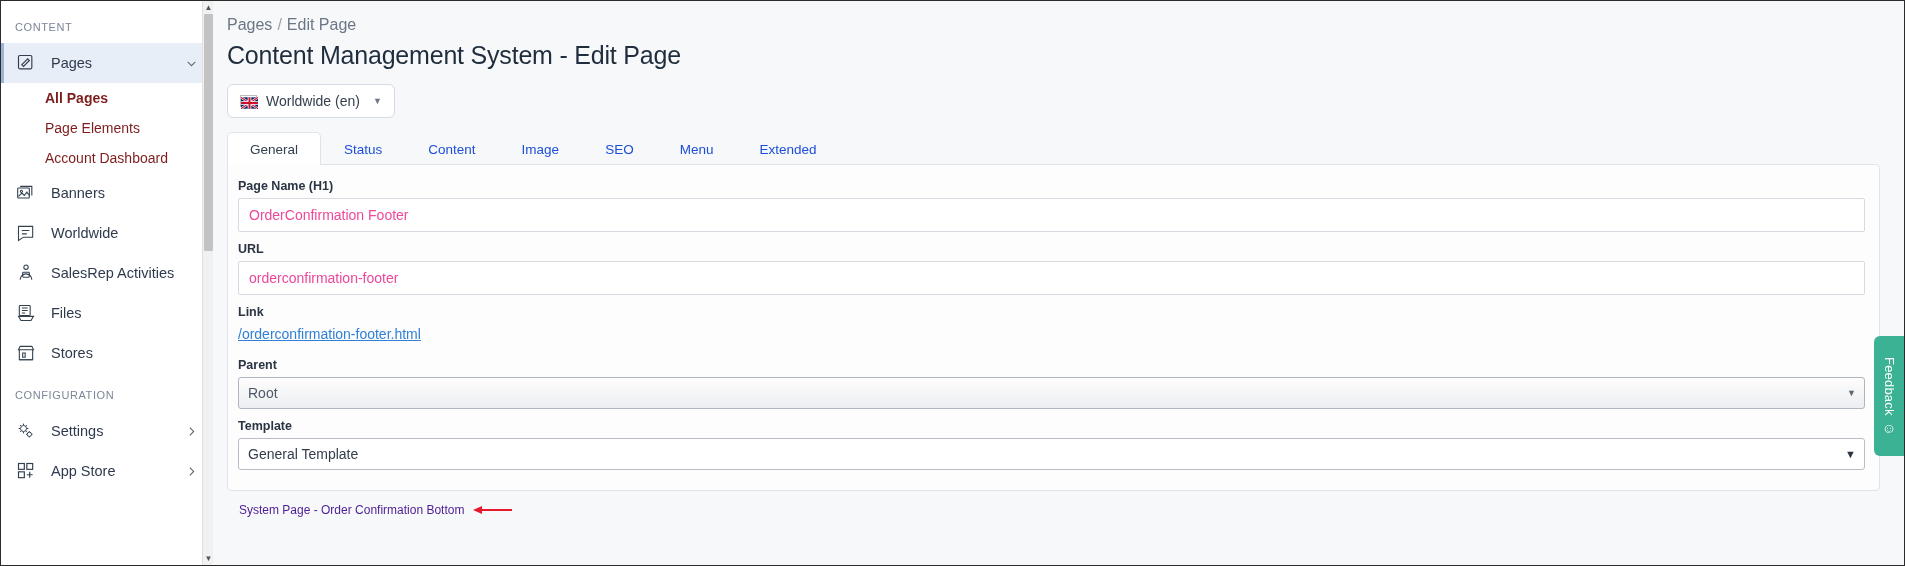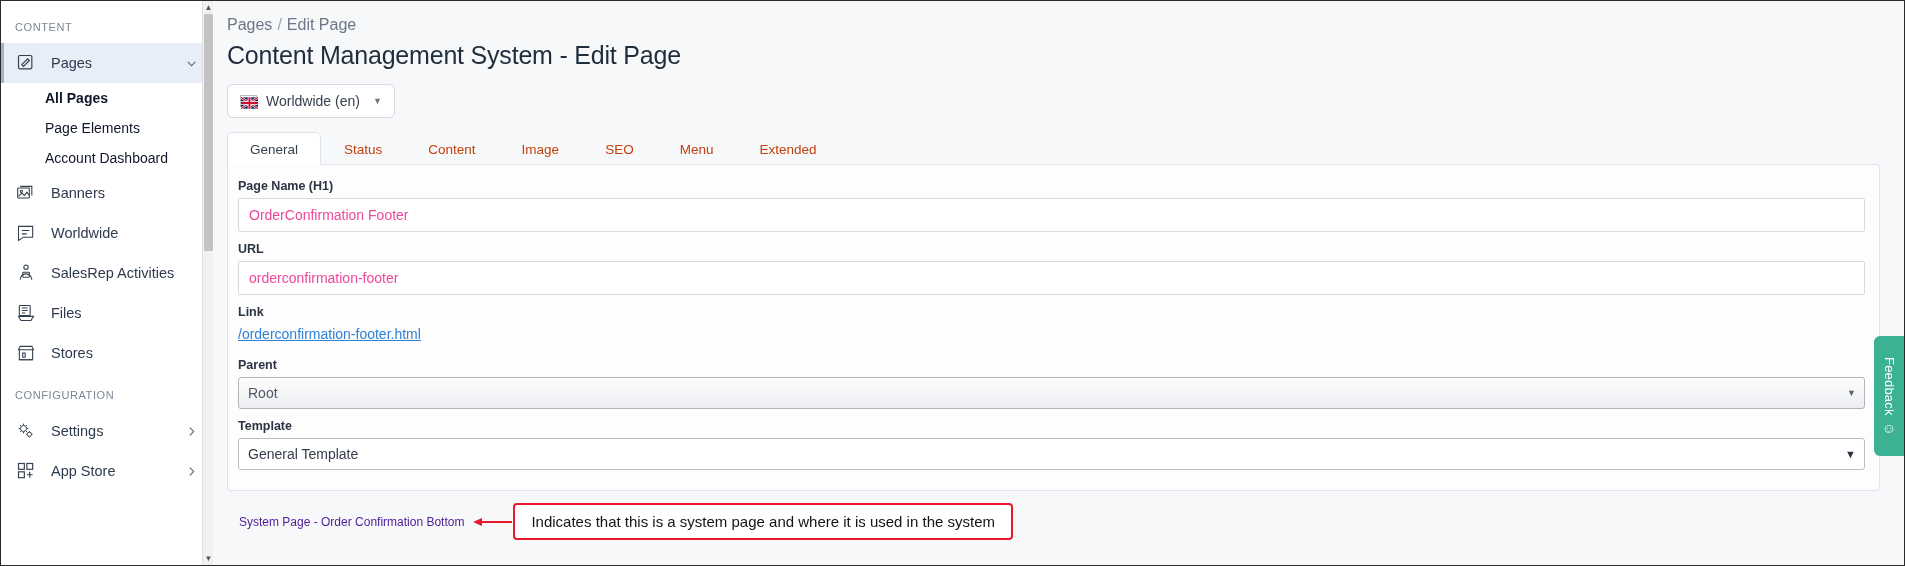--- a/index.html
+++ b/index.html
@@ -66,21 +66,21 @@
   .chev {
     color: #6d7a8c;
     font-size: 12px;
     display:flex; align-items:center;
   }
   .subnav {
     padding-left: 44px;
   }
   .subnav-item {
     font-size: 14px;
-    color: #0f172a;
+    color: #7f1d1d;
     padding: 7px 0;
     cursor: pointer;
     white-space: nowrap;
   }
   .subnav-item.selected { font-weight: bold; }
   .sidebar-scrollbar {
     position: absolute;
     top: 0; right: -1px;
     width: 11px; height: 100%;
     background: #f1f1f1;
@@ -154,21 +154,21 @@
   
   .tabs {
     display: flex;
     align-items: flex-end;
     gap: 0;
     position: relative;
     z-index: 2;
   }
   .tab {
     font-size: 13.5px;
-    color: #c2410c;
+    color: #1d4ed8;
     padding: 9px 22px 8px 22px;
     cursor: pointer;
     border: 1px solid transparent;
     border-bottom: none;
     border-radius: 5px 5px 0 0;
     white-space: nowrap;
   }
   .tab.active {
     background: #ffffff;
     color: #33404f;
@@ -496,21 +496,20 @@
       </div>
 
       <div class="bottom-row">
         <span class="syspage-note">System Page - Order Confirmation Bottom</span>
         <span class="annot-arrow">
           <svg width="40" height="14" viewBox="0 0 40 14">
             <path d="M39 7 H5" stroke="#e8192c" stroke-width="2" fill="none"></path>
             <path d="M0 7 L9 3 L9 11 Z" fill="#e8192c"></path>
           </svg>
         </span>
-        <span class="annot-box">Indicates that this is a system page and where it is used in the system</span>
       </div>
     </div>
 
     <div class="feedback">
       <span class="vtext">Feedback</span>
       <span class="smiley">☺</span>
     </div>
   </section>
 </div>
 

